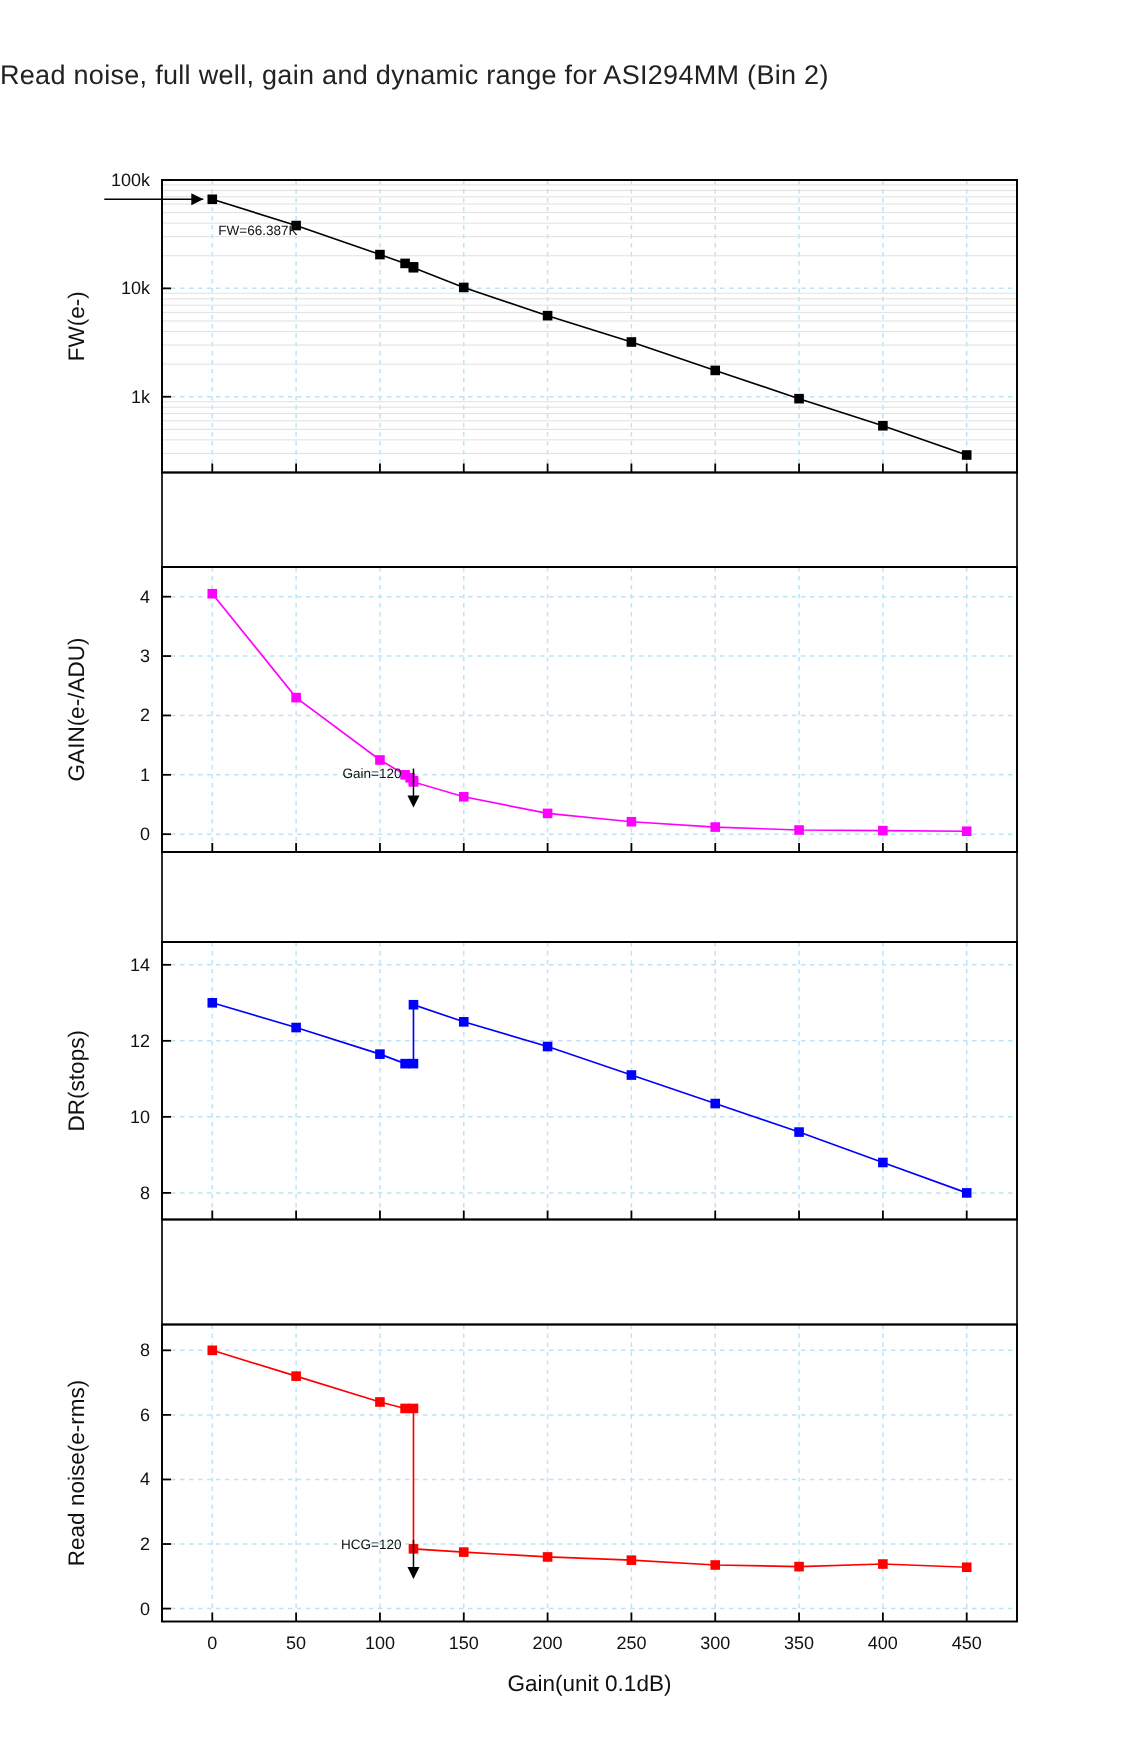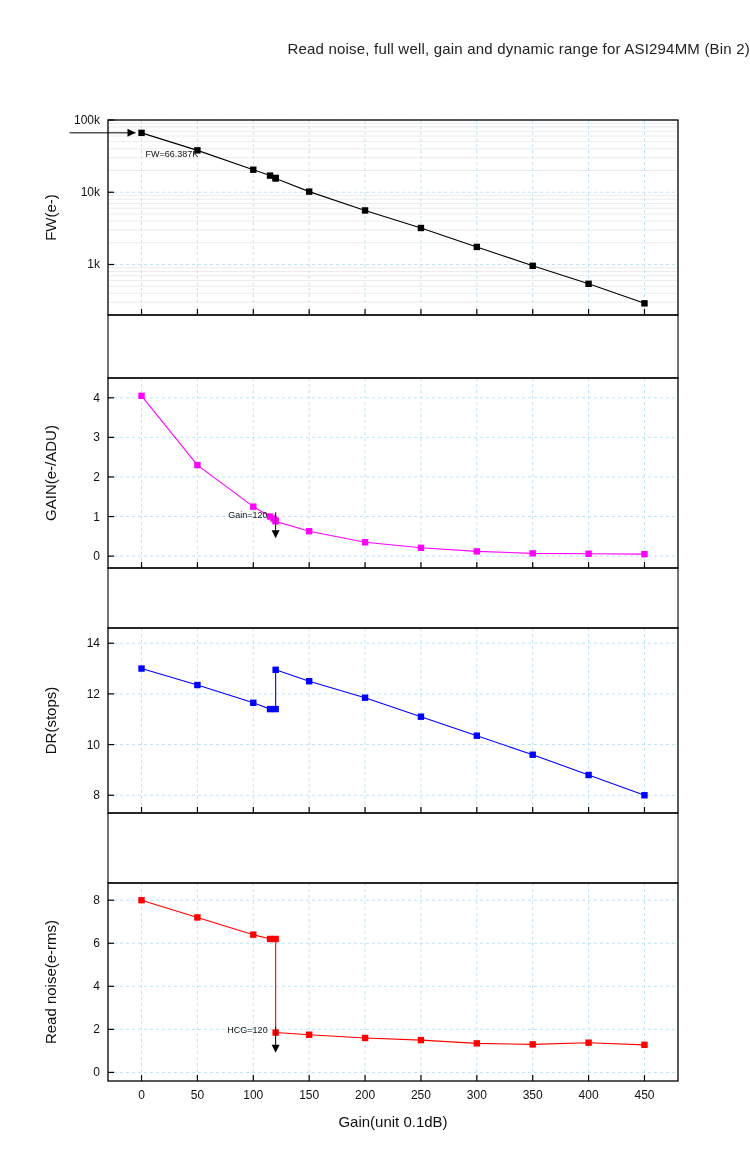--- a/index.html
+++ b/index.html
@@ -19,22 +19,22 @@
     position: absolute;
     left: 0; top: 0;
     width: 750px;
     height: 1174px;
   }
   .title {
     position: absolute;
     left: 0;
     top: 40px;
     width: 750px;
-    text-align: right;
-    font-size: 15px;
+    text-align: left;
+    font-size: 18px;
     color: #222;
     letter-spacing: 0.2px;
   }
   svg {
     display: block;
   }
   .axis-label {
     font-size: 15px;
     fill: #111;
     font-family: "Liberation Sans", sans-serif;

